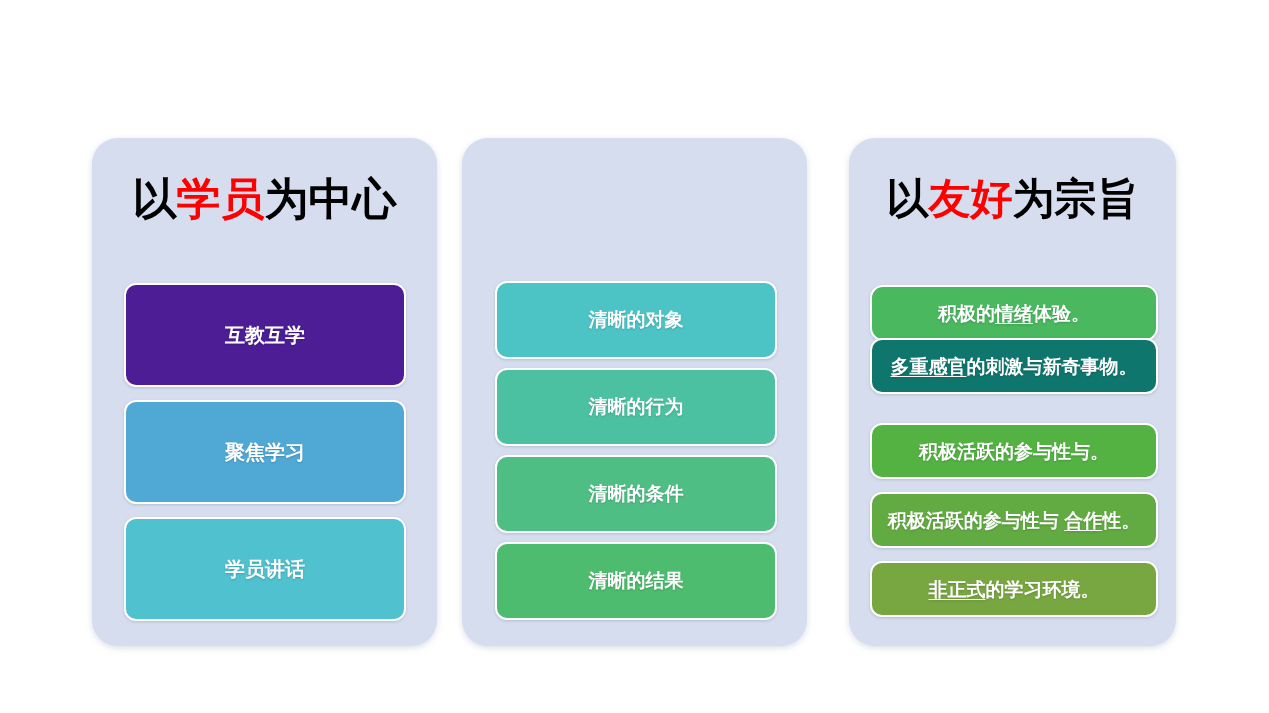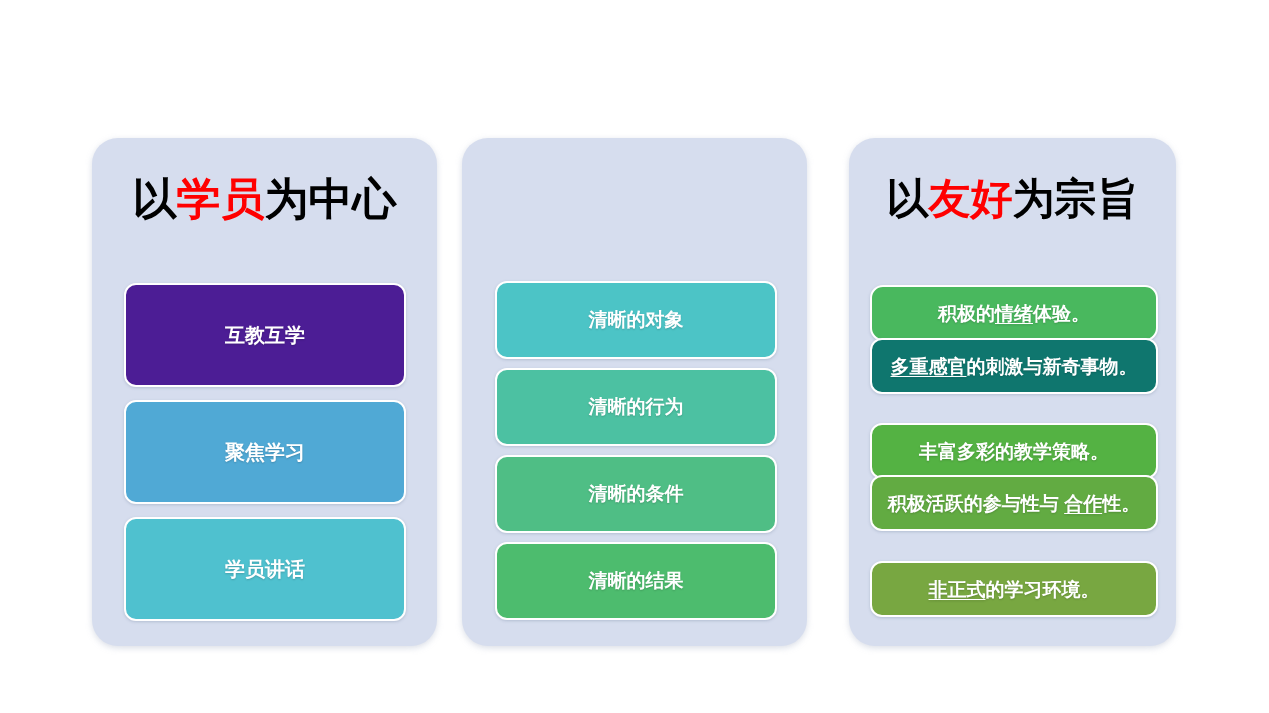--- a/index.html
+++ b/index.html
@@ -134,21 +134,21 @@
   .c2 .b0 { top: 143px; background: #4cc4c6; }
   .c2 .b1 { top: 230px; background: #4cc1a2; }
   .c2 .b2 { top: 317px; background: #4fbe85; }
   .c2 .b3 { top: 404px; background: #4dbc6e; }
 
   
   .c3 .box { left: 21px; width: 288px; height: 56px; font-size: 19px; line-height: 27px; }
   .c3 .b0 { top: 147px; background: #49b85e; border-radius: 13px; }
   .c3 .b1 { top: 200px; background: #0f766e; }
   .c3 .b2 { top: 285px; background: #54b243; }
-  .c3 .b3 { top: 337px; background: #62ab42; }
+  .c3 .b3 { top: 354px; background: #62ab42; }
   .c3 .b4 { top: 423px; background: #78a741; }
 </style>
 </head>
 <body>
 
 <div class="slide">
 
 
   <div class="columns">
 
@@ -191,21 +191,21 @@
         <span>以</span><span class="hl">友好</span><span>为宗旨</span>
       </div>
       <div class="boxes c3">
         <div class="box b0">
             <span class="txt"><span>积极的</span><span class="u">情绪</span><span>体验。</span></span>
           </div>
         <div class="box b1">
             <span class="txt"><span></span><span class="u">多重感官</span><span>的刺激与新奇事物。</span></span>
           </div>
         <div class="box b2">
-            <span class="txt"><span>丰富多彩的教学策略。</span><span class="u"></span><span></span></span>
+            <span class="txt"><span>积极活跃的参与性与。</span><span class="u"></span><span></span></span>
           </div>
         <div class="box b3">
             <span class="txt"><span>积极活跃的参与性与 </span><span class="u">合作</span><span>性。</span></span>
           </div>
         <div class="box b4">
             <span class="txt"><span></span><span class="u">非正式</span><span>的学习环境。</span></span>
           </div>
       </div>
     </div>
 

